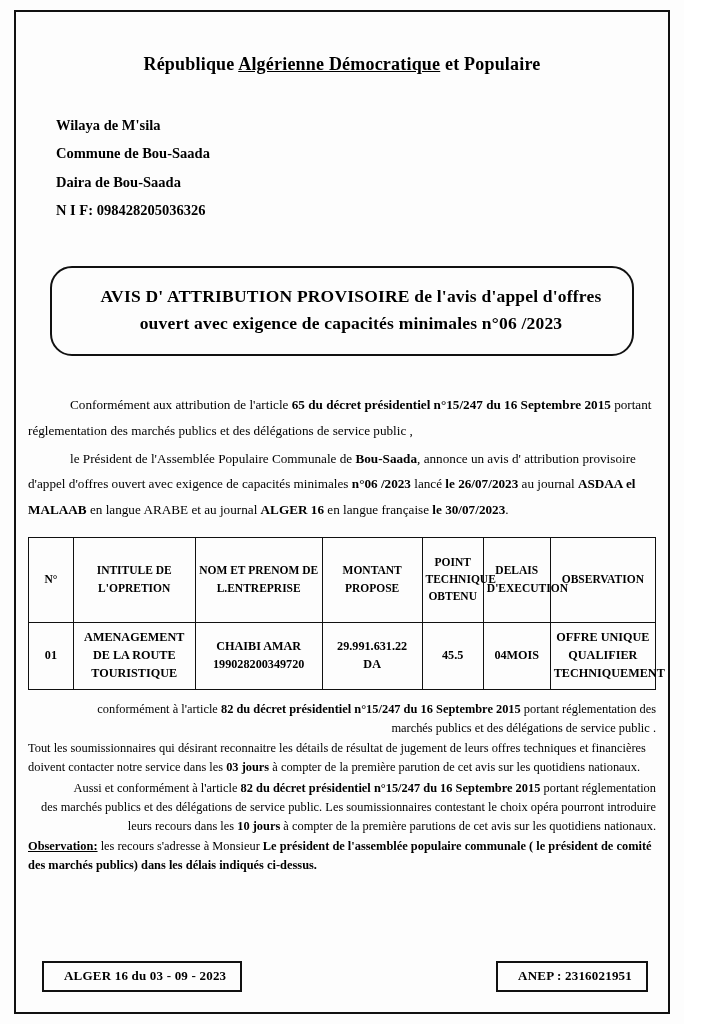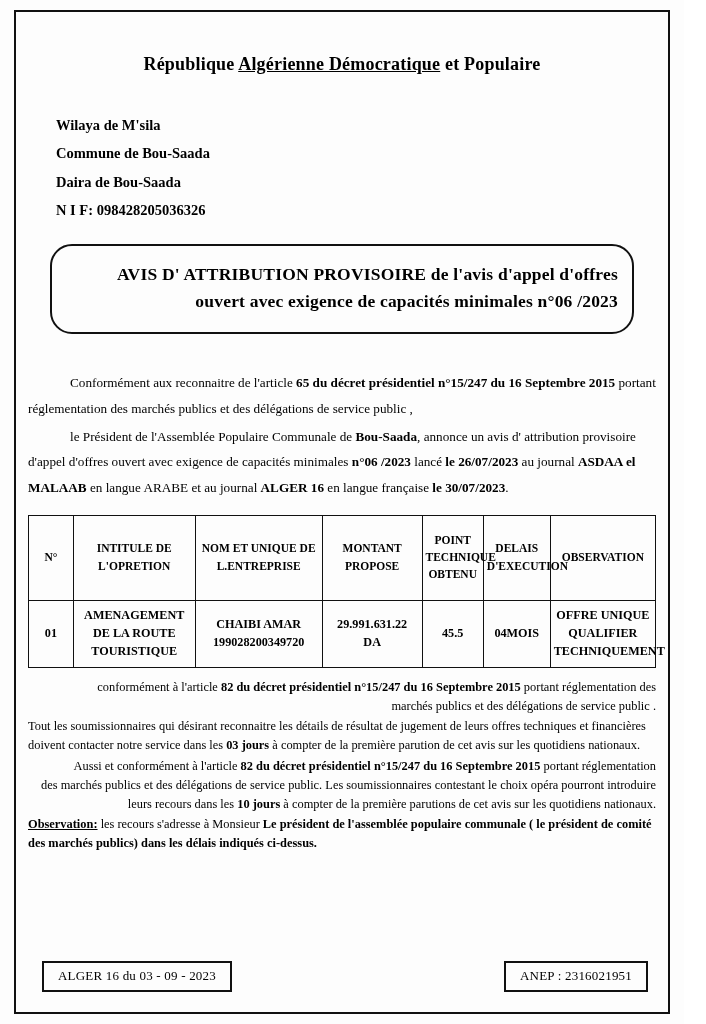--- a/index.html
+++ b/index.html
@@ -53,27 +53,27 @@
   .org-block {
     margin-top: 36px;
     font-size: 14.5px;
     font-weight: bold;
     line-height: 1.95;
     padding-left: 4px;
     margin-left: 24px;
   }
 
   .notice-box {
-    margin-top: 20px;
+    margin-top: 42px;
     margin-left: 22px;
     margin-right: 22px;
     border: 2px solid #111;
     border-radius: 22px;
     padding: 18px 14px 20px 32px;
-    text-align: right;
+    text-align: center;
   }
   .notice-l1 {
     font-size: 17.5px;
     font-weight: bold;
     letter-spacing: 0.2px;
     white-space: nowrap;
   }
   .notice-l2 {
     font-size: 17.5px;
     font-weight: bold;
@@ -142,23 +142,23 @@
     position: absolute;
     left: 0;
     right: 0;
     bottom: 6px;
     display: flex;
     justify-content: space-between;
     align-items: flex-end;
   }
   .bottom-box {
     border: 2px solid #111;
-    padding: 5px 14px 6px 14px;
+    padding: 5px 14px 6px 20px;
     font-size: 13px;
-    font-weight: normal;
+    font-weight: bold;
     letter-spacing: 0.2px;
   }
   .bottom-left { margin-left: 14px; }
   .bottom-right { margin-right: 8px; }
 </style>
 </head>
 <body>
 
 <div class="page">
   <div class="outer-border"></div>
@@ -175,30 +175,30 @@
       <div>Daira de Bou-Saada</div>
       <div>N I F: 098428205036326</div>
     </div>
 
     <div class="notice-box">
       <div class="notice-l1">AVIS  D'  ATTRIBUTION PROVISOIRE de l'avis d'appel d'offres</div>
       <div class="notice-l2">ouvert avec exigence de capacités minimales  n°06  /2023</div>
     </div>
 
     <div class="body-text">
-      <p class="indent"><span>Conformément aux reconnaitre de l'article </span><span class="b">65 du décret présidentiel n°15/247 du 16 Septembre  2015</span><span> portant réglementation des marchés publics et des délégations de service public  ,</span></p>
+      <p class="indent"><span>Conformément aux attribution de l'article </span><span class="b">65 du décret présidentiel n°15/247 du 16 Septembre  2015</span><span> portant réglementation des marchés publics et des délégations de service public  ,</span></p>
       <p class="indent"><span>le Président  de l'Assemblée Populaire Communale de </span><span class="b">Bou-Saada</span><span>, annonce un avis d' attribution provisoire d'appel d'offres ouvert avec exigence de capacités minimales  </span><span class="b">n°06 /2023</span><span> lancé </span><span class="b">le 26/07/2023</span><span> au journal </span><span class="b">ASDAA el MALAAB</span><span> en langue ARABE et au journal </span><span class="b">ALGER 16</span><span> en langue française </span><span class="b">le 30/07/2023</span><span>.</span></p>
     </div>
 
     <table class="awards">
       <thead>
         <tr>
           <th class="col-no">N°</th>
           <th class="col-op">INTITULE DE L'OPRETION</th>
-          <th class="col-ent">NOM ET UNIQUE DE L.ENTREPRISE</th>
+          <th class="col-ent">NOM ET PRENOM DE L.ENTREPRISE</th>
           <th class="col-mt">MONTANT PROPOSE</th>
           <th class="col-pt">POINT TECHNIQUE OBTENU</th>
           <th class="col-del">DELAIS D'EXECUTION</th>
           <th class="col-obs">OBSERVATION</th>
         </tr>
       </thead>
       <tbody>
         <tr>
           <td>01</td>
           <td class="cell-op">AMENAGEMENT DE LA ROUTE TOURISTIQUE</td>

